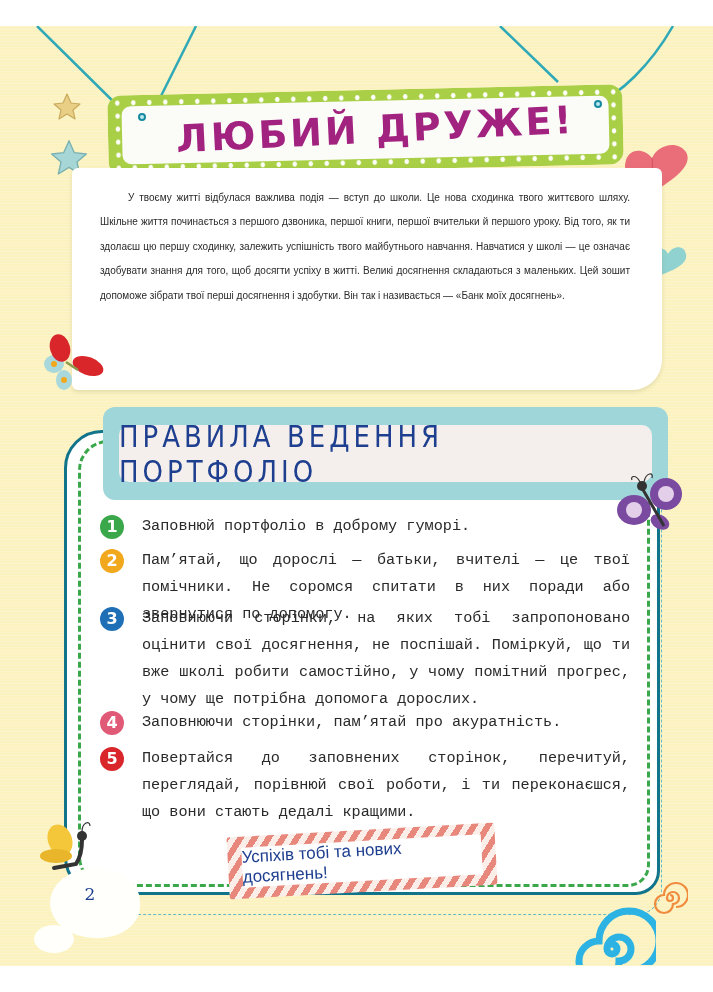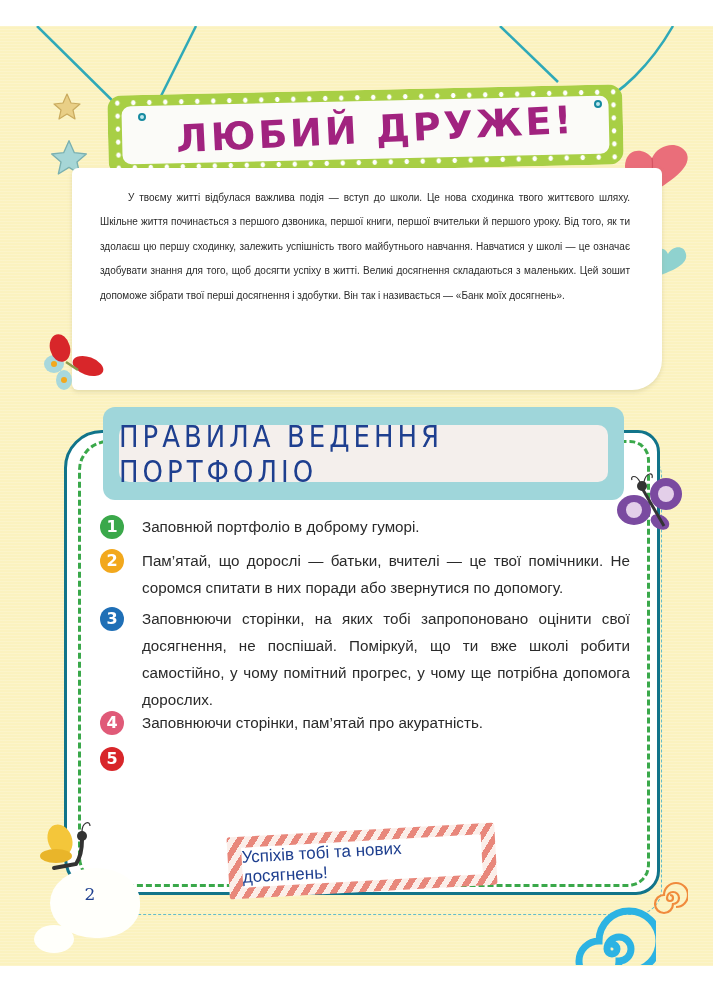--- a/index.html
+++ b/index.html
@@ -54,40 +54,40 @@
   .rules-frame-dash {
     position: absolute; left: 78px; top: 440px; width: 572px; height: 447px;
     border: 3px dashed #3aa84a; border-radius: 30px 20px 22px 30px;
   }
   .rules-frame-dash2 {
     position: absolute; left: 90px; top: 450px; width: 572px; height: 465px;
     border: 1.5px dashed #62bccb; border-radius: 30px 26px 26px 30px;
   }
 
   .rules-banner {
-    position: absolute; left: 103px; top: 407px; width: 521px; height: 93px;
+    position: absolute; left: 103px; top: 407px; width: 565px; height: 93px;
     background: #9fd6da; border-radius: 12px;
   }
   .rules-banner-inner {
     position: absolute; left: 16px; top: 18px; right: 16px; bottom: 18px;
     background: #f4efec; border-radius: 10px;
     display: flex; align-items: center; justify-content: center;
   }
   .rules-title {
     font-family: "DejaVu Sans", sans-serif; font-weight: normal;
     font-size: 26px; letter-spacing: 4px; color: #1e3f8f; transform: scaleY(1.15);
   }
 
   .rule { position: absolute; left: 100px; width: 540px; font-size: 15.2px; line-height: 27px; color: #2a2a2a; text-align: justify; }
   .rule-num {
     position: absolute; left: 0; top: 2px; width: 24px; height: 24px; border-radius: 50%;
     color: #ffffff; font-weight: bold; font-size: 16px; line-height: 24px; text-align: center;
     font-family: "DejaVu Sans", sans-serif;
   }
-  .rule-text { position: absolute; left: 42px; top: 0; right: 10px; }
+  .rule-text { position: absolute; left: 42px; top: 0; right: 10px; font-family: Liberation Mono, monospace; }
 
   .wish-banner {
     position: absolute; left: 228px; top: 830px; width: 268px; height: 62px;
     transform: rotate(-3.2deg);
     background: repeating-linear-gradient(-55deg, #e8877b 0 6px, #fbeee9 6px 12px);
     border-radius: 3px;
   }
   .wish-inner {
     position: absolute; left: 14px; top: 11px; right: 14px; bottom: 11px; background: #ffffff;
     display: flex; align-items: center; justify-content: center;
@@ -183,20 +183,21 @@
 <div class="rule" style="top:605px;height:110px;">
   <span class="rule-num" style="background:#1f6fb6;">3</span>
   <span class="rule-text">Заповнюючи сторінки, на яких тобі запропоновано оцінити свої досягнення, не поспішай. Поміркуй, що ти вже школі робити самостійно, у чому помітний прогрес, у чому ще потрібна допомога дорослих.</span>
 </div>
 <div class="rule" style="top:709px;height:30px;">
   <span class="rule-num" style="background:#e05a78;">4</span>
   <span class="rule-text">Заповнюючи сторінки, пам’ятай про акуратність.</span>
 </div>
 <div class="rule" style="top:745px;height:84px;">
   <span class="rule-num" style="background:#d8262a;">5</span>
+  <span class="rule-text">Повертайся до заповнених сторінок, перечитуй, переглядай, порівнюй свої роботи, і ти переконаєшся, що вони стають дедалі кращими.</span>
 </div>
 
 <div class="wish-banner">
   <div class="wish-inner">
     <span class="wish-text">Успіхів тобі та нових досягнень!</span>
   </div>
 </div>
 
 <svg class="deco" style="left:38px;top:818px;" width="60" height="56" viewBox="0 0 60 56">
   <ellipse cx="22" cy="22" rx="12" ry="16" fill="#f4c63a" transform="rotate(-20 22 22)"></ellipse>

